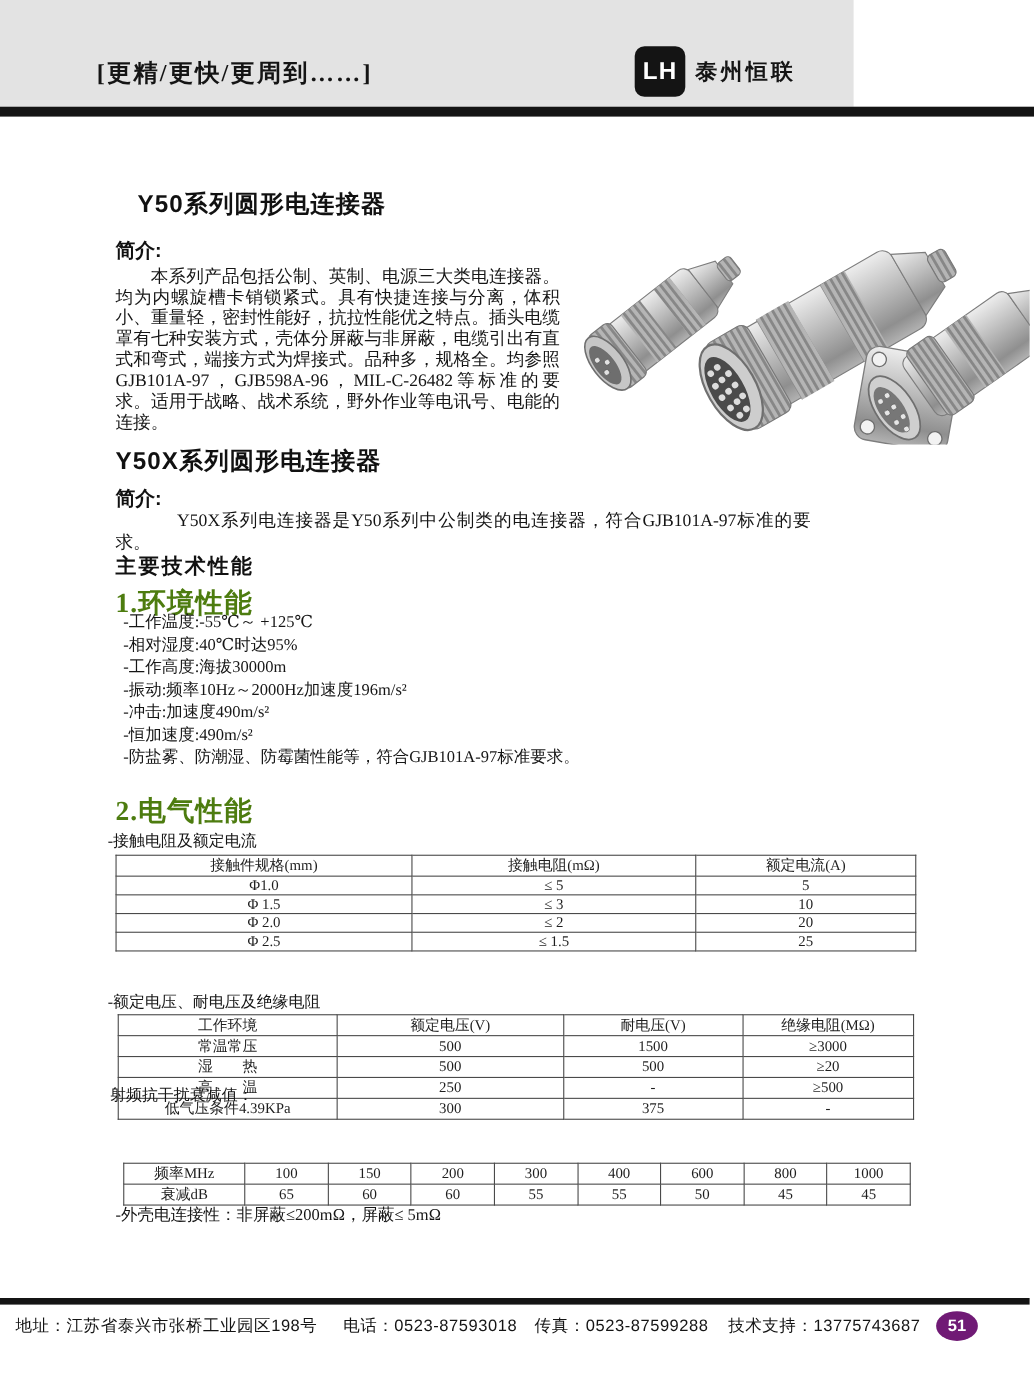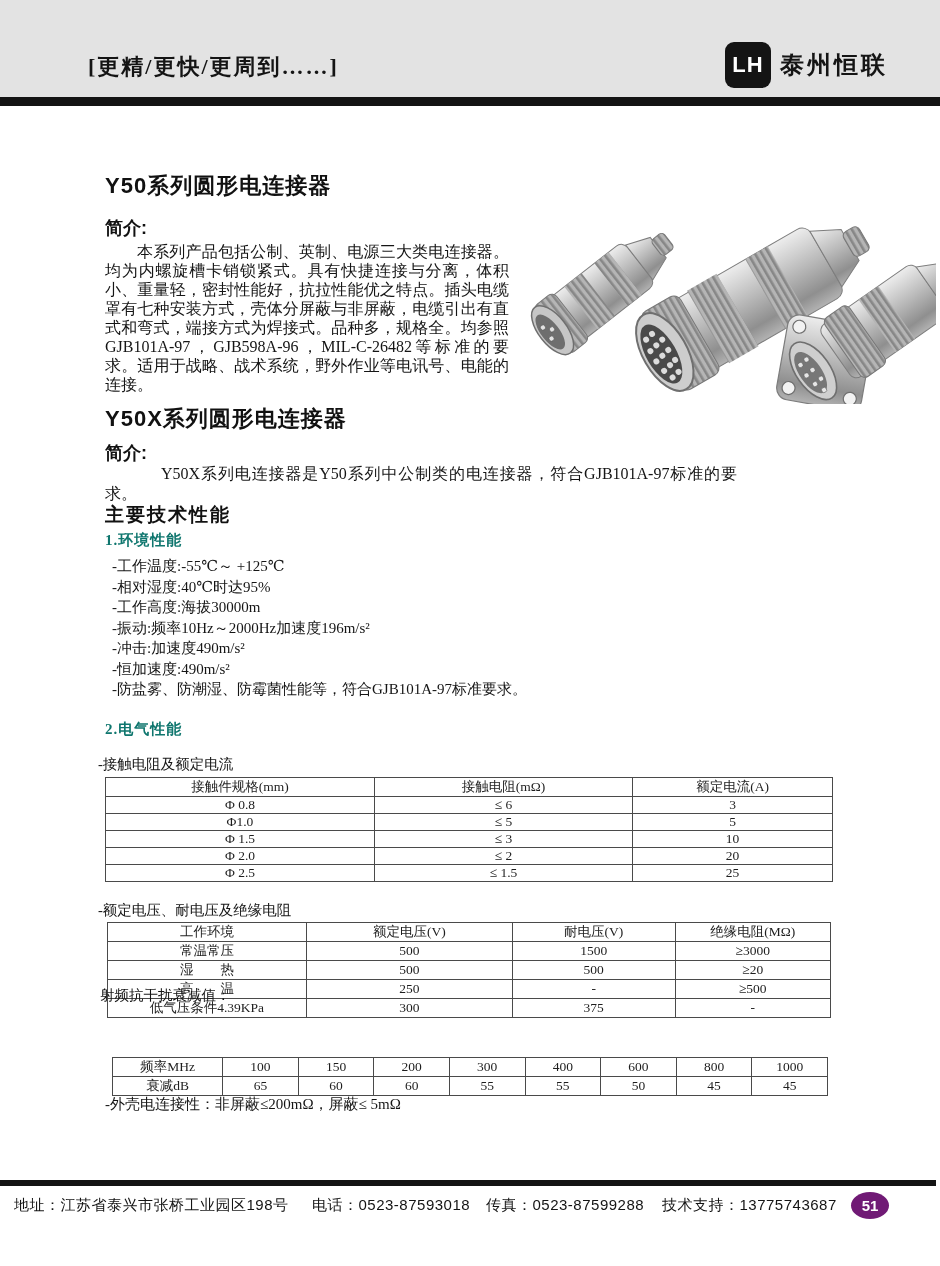--- a/index.html
+++ b/index.html
@@ -2,50 +2,50 @@
 <html><head>
 <meta charset="utf-8">
 <style>
   * { margin:0; padding:0; box-sizing:border-box; }
   html,body { background:#ffffff; }
   .page {
     position:relative; width:940px; height:1266px; background:#ffffff;
     font-family:"Liberation Serif","DejaVu Serif",serif; color:#1b1b1b; overflow:hidden;
   }
   
-  .header-band { position:absolute; top:0; left:0; width:940px; height:97px; background:#e3e3e3;text-decoration:underline; }
+  .header-band { position:absolute; top:0; left:0; width:776px; height:97px; background:#e3e3e3;text-decoration:underline; }
   .slogan {
     position:absolute; left:88px; top:52px; font-size:22px; font-weight:bold;
     letter-spacing:2px; color:#141414;
   }
   .logo { position:absolute; right:52px; top:42px; display:flex; align-items:center; gap:9px; }
   .monogram {
     width:46px; height:46px; background:#141414; border-radius:9px;
     display:flex; align-items:center; justify-content:center;
     color:#ffffff; font-family:"Liberation Sans","DejaVu Sans",sans-serif;
     font-weight:900; font-size:22px; letter-spacing:1px;
   }
   .brand {
     font-family:"Liberation Sans","DejaVu Sans",sans-serif; font-weight:900;
-    font-size:24px; letter-spacing:3px; color:#141414;
+    font-size:20px; letter-spacing:3px; color:#141414;
   }
   .top-rule { position:absolute; top:97px; left:0; width:940px; height:9px; background:#141414; }
 
   
   .h-sans { font-family:"Liberation Sans","DejaVu Sans",sans-serif; font-weight:bold; color:#111; }
   .series-title { position:absolute; left:105px; font-size:22px; letter-spacing:1px; }
   .intro-label { position:absolute; left:105px; font-size:18px; }
   .para {
     position:absolute; left:105px; font-size:16px; line-height:19px;
     text-align:justify; color:#151515;
   }
   .para.p1 { top:242px; width:404px; text-indent:2em; }
   .para.p2 { top:464px; width:632px; text-indent:3.5em; line-height:20px; }
   .tech-heading { position:absolute; left:105px; top:502px; font-size:19px; letter-spacing:2px; }
-  .num-heading { position:absolute; left:105px; font-size:15px; font-weight:600; letter-spacing:1px; color:#0f766e; }
+  .num-heading { position:absolute; left:105px; font-size:25px; font-weight:600; letter-spacing:1px; color:#4d7c0f; }
   .env-list { position:absolute; left:112px; top:556px; list-style:none; font-size:15px; color:#151515; }
   .env-list li { line-height:20.5px; }
   .tbl-label { position:absolute; font-size:14.5px; color:#151515; }
   .note { position:absolute; left:105px; top:1095px; font-size:15px; color:#151515; }
 
   
   table { border-collapse:collapse; table-layout:fixed; position:absolute;
           font-size:13.5px; text-align:center; color:#1e1e1e; }
   th, td { border:1px solid #4a4a4a; padding:0; font-weight:normal; }
   table { border:1.5px solid #3a3a3a;padding-left:22px; }
@@ -82,21 +82,21 @@
 
   <div class="header-band">
     <div class="slogan">[更精/更快/更周到……]</div>
     <div class="logo">
       <div class="monogram">LH</div>
       <div class="brand">泰州恒联</div>
     </div>
   </div>
   <div class="top-rule"></div>
 
-  <div class="series-title h-sans" style="top:171px;">Y50系列圆形电连接器</div>
+  <div class="series-title h-sans" style="top:171px;margin-left:20px;">Y50系列圆形电连接器</div>
   <div class="intro-label h-sans" style="top:216px;">简介:</div>
   <div class="para p1">本系列产品包括公制、英制、电源三大类电连接器。均为内螺旋槽卡销锁紧式。具有快捷连接与分离，体积小、重量轻，密封性能好，抗拉性能优之特点。插头电缆罩有七种安装方式，壳体分屏蔽与非屏蔽，电缆引出有直式和弯式，端接方式为焊接式。品种多，规格全。均参照GJB101A-97，GJB598A-96，MIL-C-26482等标准的要求。适用于战略、战术系统，野外作业等电讯号、电能的连接。</div>
 
   <svg class="photo" viewBox="0 0 424 202" aria-hidden="true">
     <defs>
       <linearGradient id="metal" x1="0" y1="0" x2="0" y2="1">
         <stop offset="0" stop-color="#ededed"></stop>
         <stop offset="0.45" stop-color="#b9b9b9"></stop>
         <stop offset="0.8" stop-color="#8f8f8f"></stop>
         <stop offset="1" stop-color="#b3b3b3"></stop>
@@ -194,25 +194,20 @@
       </colgroup>
     <thead>
       <tr>
         <th>接触件规格(mm)</th>
         <th>接触电阻(mΩ)</th>
         <th>额定电流(A)</th>
       </tr>
     </thead>
     <tbody>
       <tr>
-        <td>Φ 0.8</td>
-        <td>≤ 6</td>
-        <td>3</td>
-      </tr>
-      <tr>
         <td>Φ1.0</td>
         <td>≤ 5</td>
         <td>5</td>
       </tr>
       <tr>
         <td>Φ 1.5</td>
         <td>≤ 3</td>
         <td>10</td>
       </tr>
       <tr>

